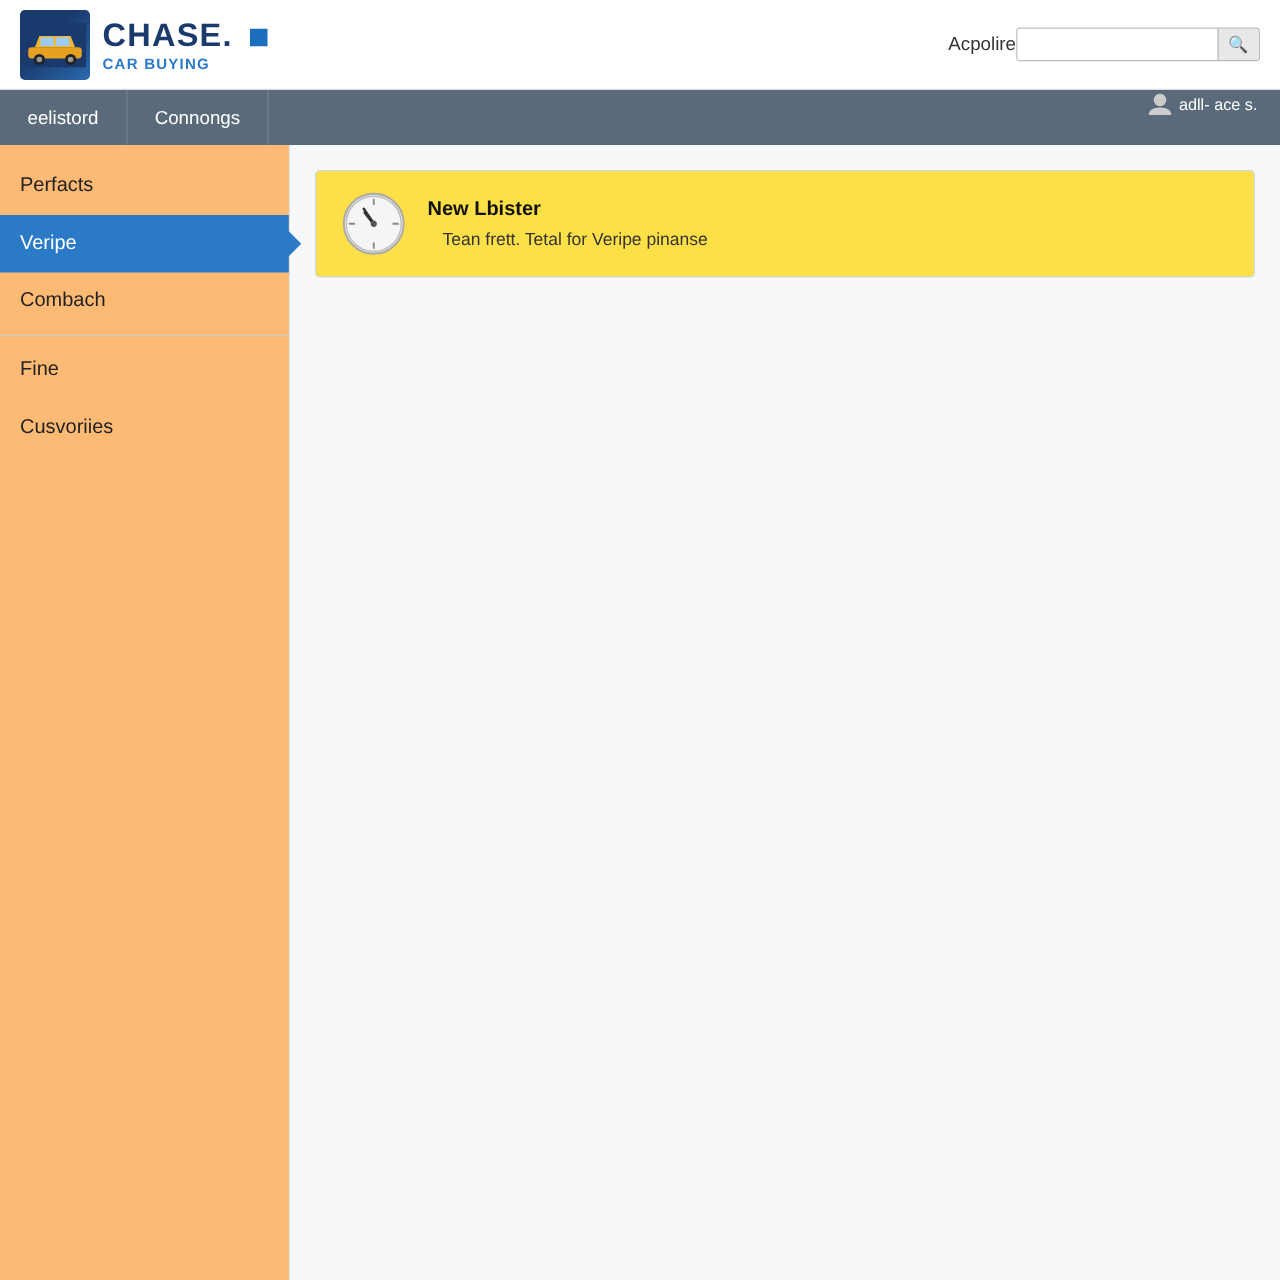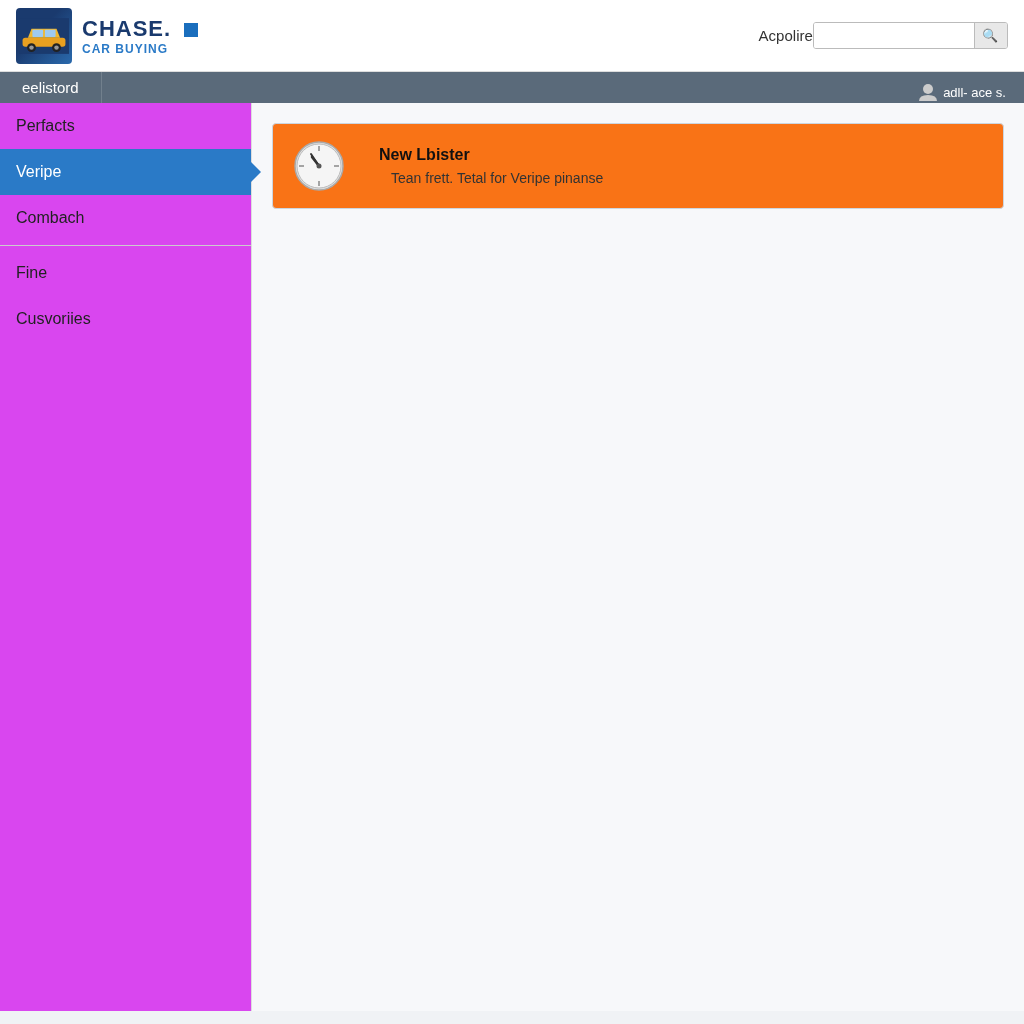--- a/index.html
+++ b/index.html
@@ -31,21 +31,21 @@
     }
     #logo-car-img svg {
       width: 50px;
       height: 38px;
     }
     #brand-text {
       display: flex;
       flex-direction: column;
     }
     #brand-name {
-      font-size: 22px;
+      font-size: 26px;
       font-weight: bold;
       color: #1a3a6e;
       letter-spacing: 1px;
     }
     #brand-square {
       display: inline-block;
       width: 14px;
       height: 14px;
       background: #1a6ebd;
       margin-left: 6px;
@@ -87,23 +87,23 @@
       border-left: 1px solid #bbb;
       padding: 5px 8px;
       cursor: pointer;
       font-size: 13px;
       color: #555;
     }
 
     
     #navbar {
       display: flex;
-      align-items: flex-end;
+      align-items: flex-start;
       background: #5a6a7a;
-      height: 31px;
+      height: 44px;
       padding: 0 0;
     }
     .nav-tab {
       padding: 0 22px;
       height: 100%;
       display: flex;
       align-items: center;
       font-size: 15px;
       color: #fff;
       cursor: pointer;
@@ -124,23 +124,24 @@
     }
 
     
     #main {
       display: flex;
       height: calc(1024px - 72px - 44px);
     }
 
     
     #sidebar {
-      width: 252px;
-      background: #d946ef;
+      width: 232px;
+      background: #fdba74;
       border-right: 1px solid #ddd;
+      padding-top: 10px;
       flex-shrink: 0;
     }
     .sidebar-item {
       padding: 14px 16px;
       font-size: 16px;
       color: #222;
       cursor: pointer;
       border-bottom: none;
     }
     .sidebar-item.active {
@@ -166,27 +167,27 @@
 
     
     #content {
       flex: 1;
       background: #f7f8fa;
       padding: 20px;
     }
 
     
     #notification-card {
-      background: #f97316;
+      background: #fde047;
       border: 1px solid #ccd6e0;
       border-radius: 4px;
       display: flex;
       align-items: center;
       padding: 16px 20px;
-      gap: 34px;
+      gap: 17px;
       max-width: 780px;
     }
     #clock-icon {
       width: 52px;
       height: 52px;
       flex-shrink: 0;
     }
     #notif-text h3 {
       font-size: 16px;
       font-weight: bold;
@@ -232,20 +233,23 @@
       <input id="search-input" type="text" placeholder="" style="">
       <button id="search-btn">🔍</button>
     </div>
   </div>
 </div>
 
 <div id="navbar">
   <div class="nav-tab">
     <span>eelistord</span>
   </div>
+  <div class="nav-tab">
+    <span>Connongs</span>
+  </div>
   <div id="nav-right">
     <svg id="nav-user-icon" viewBox="0 0 22 22" xmlns="http://www.w3.org/2000/svg">
       <circle cx="11" cy="8" r="5" fill="#ccc"></circle>
       <path d="M2 20 Q2 14 11 14 Q20 14 20 20" fill="#ccc"></path>
     </svg>
     <span>adll- ace s.</span>
   </div>
 </div>
 
 <div id="main">

